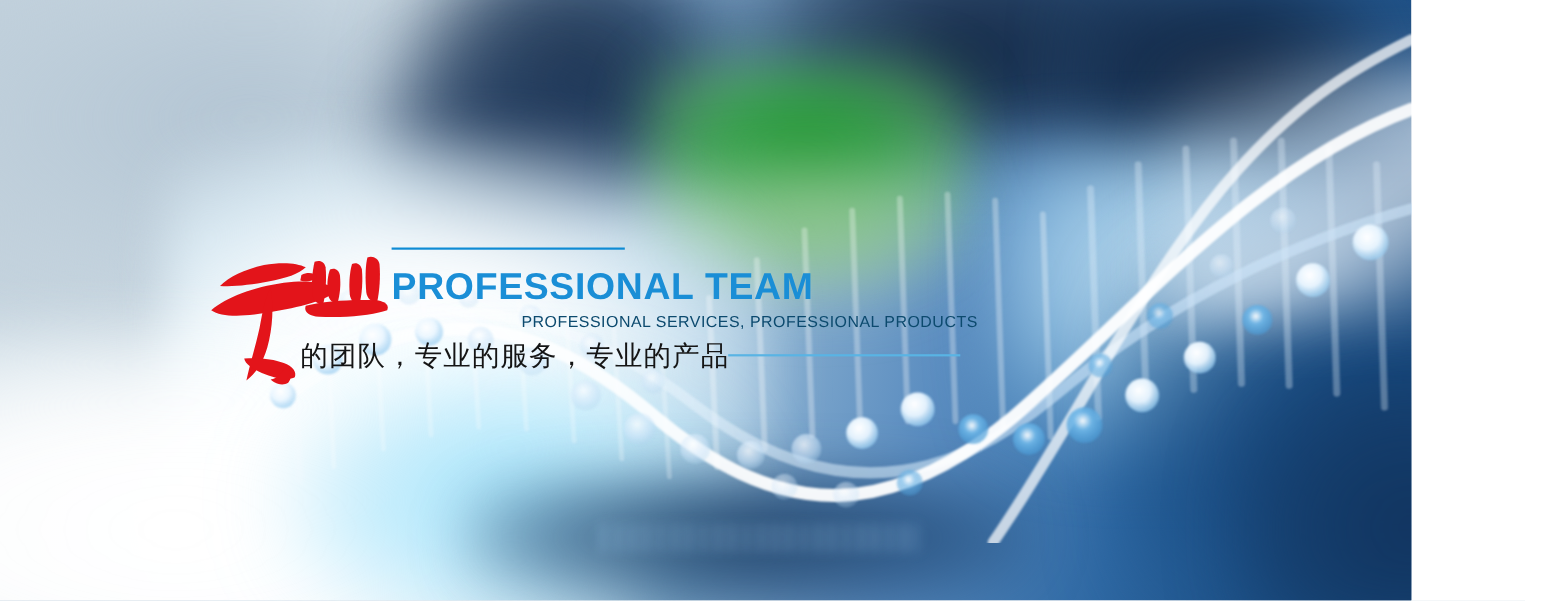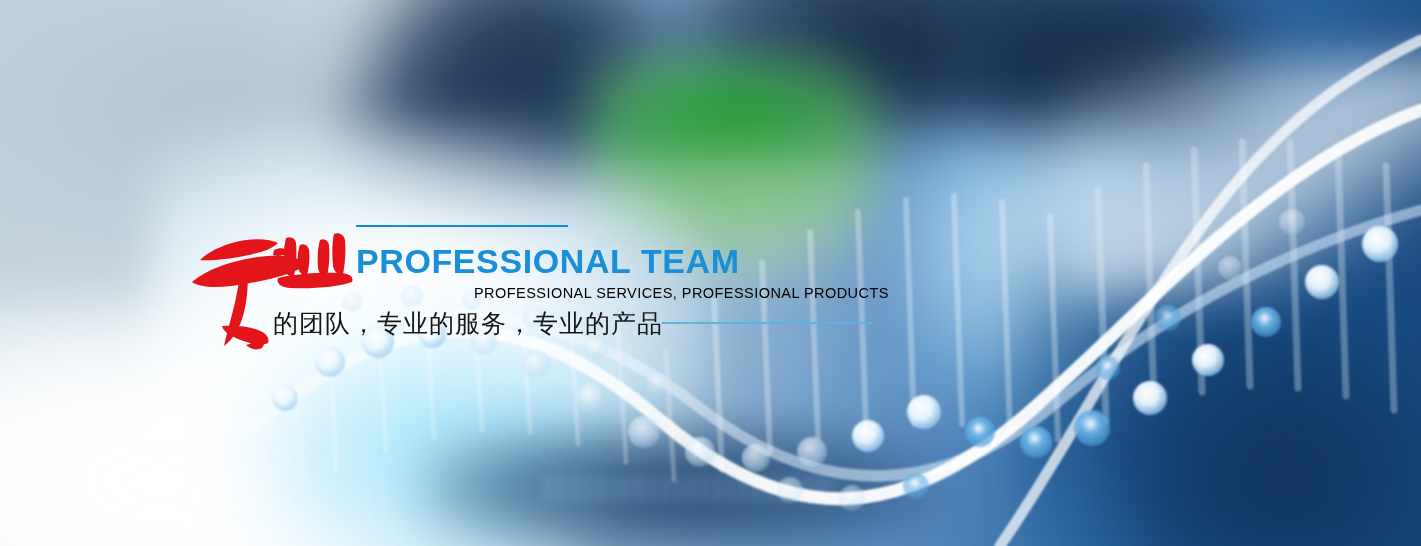--- a/index.html
+++ b/index.html
@@ -5,21 +5,21 @@
   * { margin:0; padding:0; box-sizing:border-box; }
   html, body {
     width:1421px; height:546px;
     overflow:hidden;
     background:#ffffff;
     font-family:"Liberation Sans", sans-serif;
   }
 
   #banner {
     position:relative;
-    width:1421px;
+    width:1283px;
     height:546px;
     overflow:hidden;
     background:#b9cbd9;
   }
 
   
   .bg-layer { position:absolute; pointer-events:none; }
 
   
   #bg-base {
@@ -198,21 +198,21 @@
     white-space:nowrap;
     line-height:1.1;
   }
 
   #subtitle {
     position:absolute;
     left:474px; top:285px;
     font-size:14.5px;
     font-weight:normal;
     letter-spacing:0.45px;
-    color:#000000;
+    color:#0c4a6e;
     white-space:nowrap;
   }
 
   #cn-line {
     position:absolute;
     left:273px; top:307px;
     font-size:25px;
     font-weight:normal;
     letter-spacing:1px;
     color:#151515;

